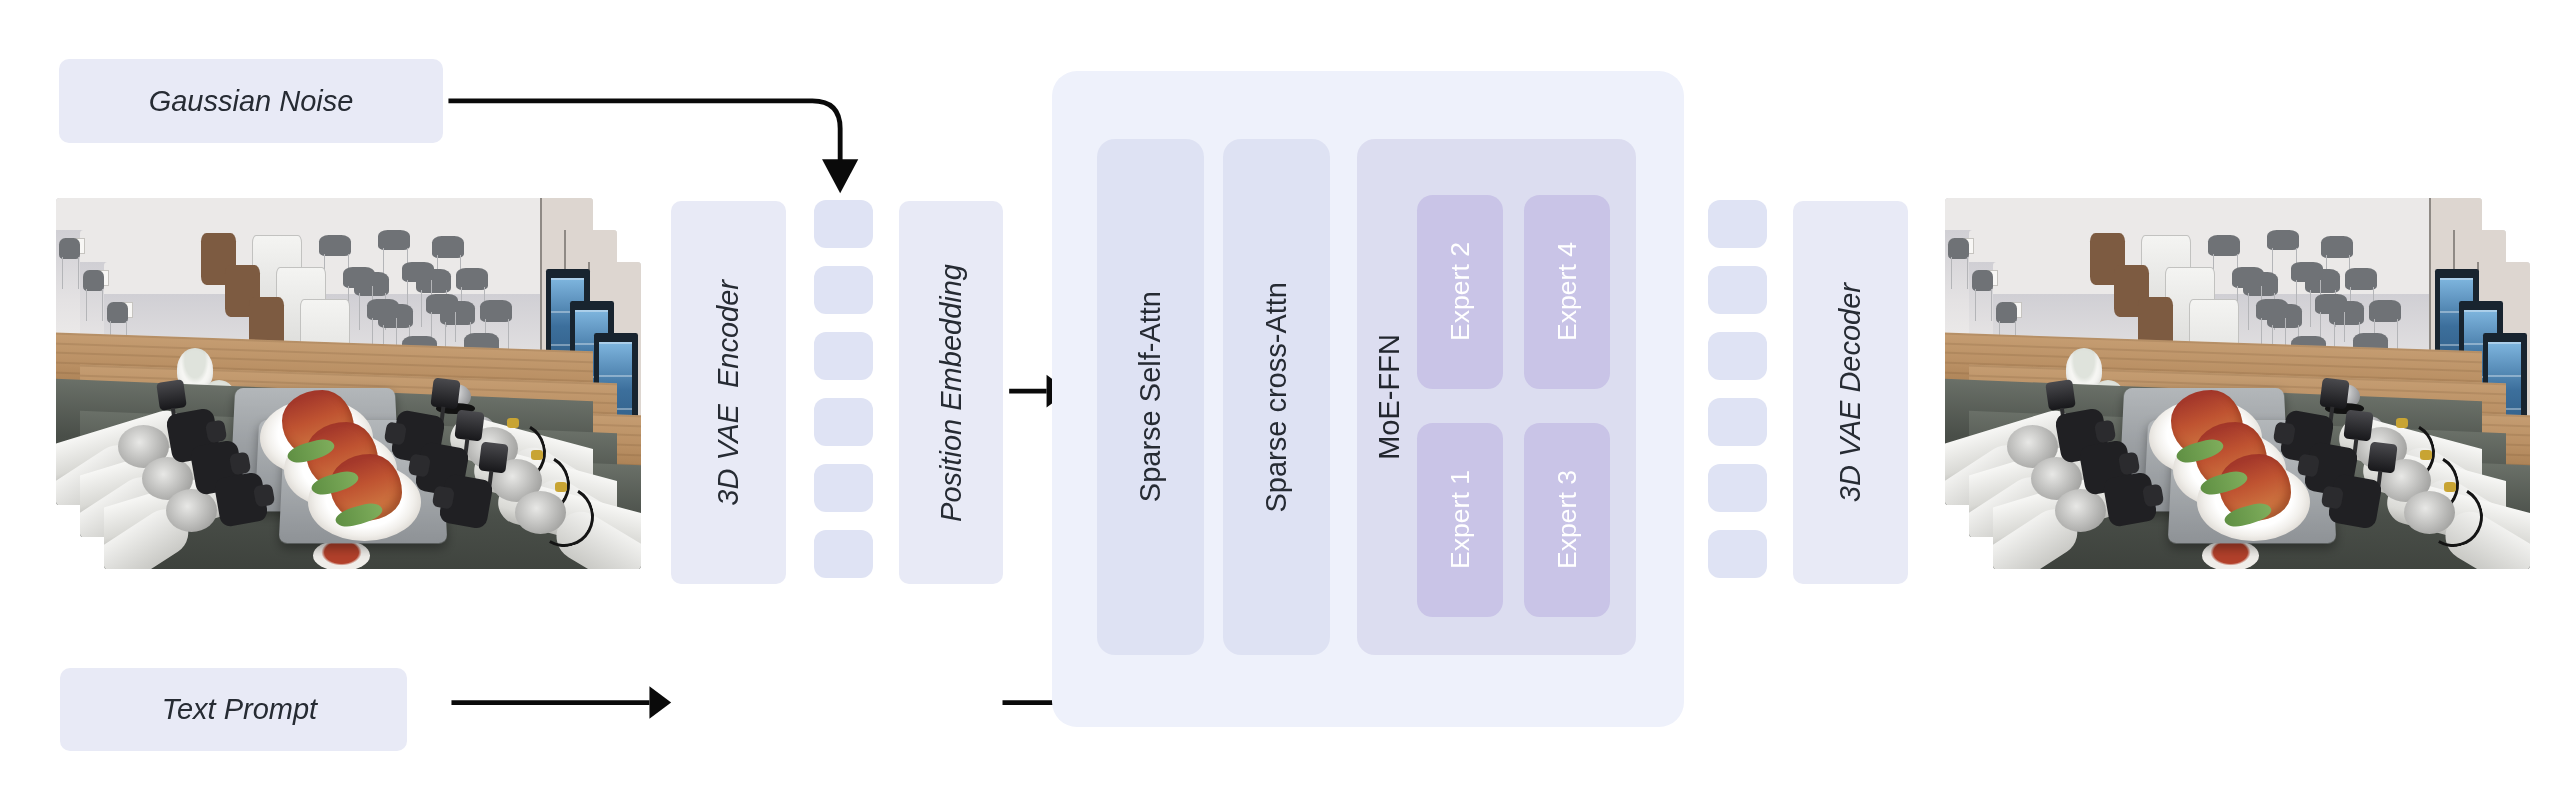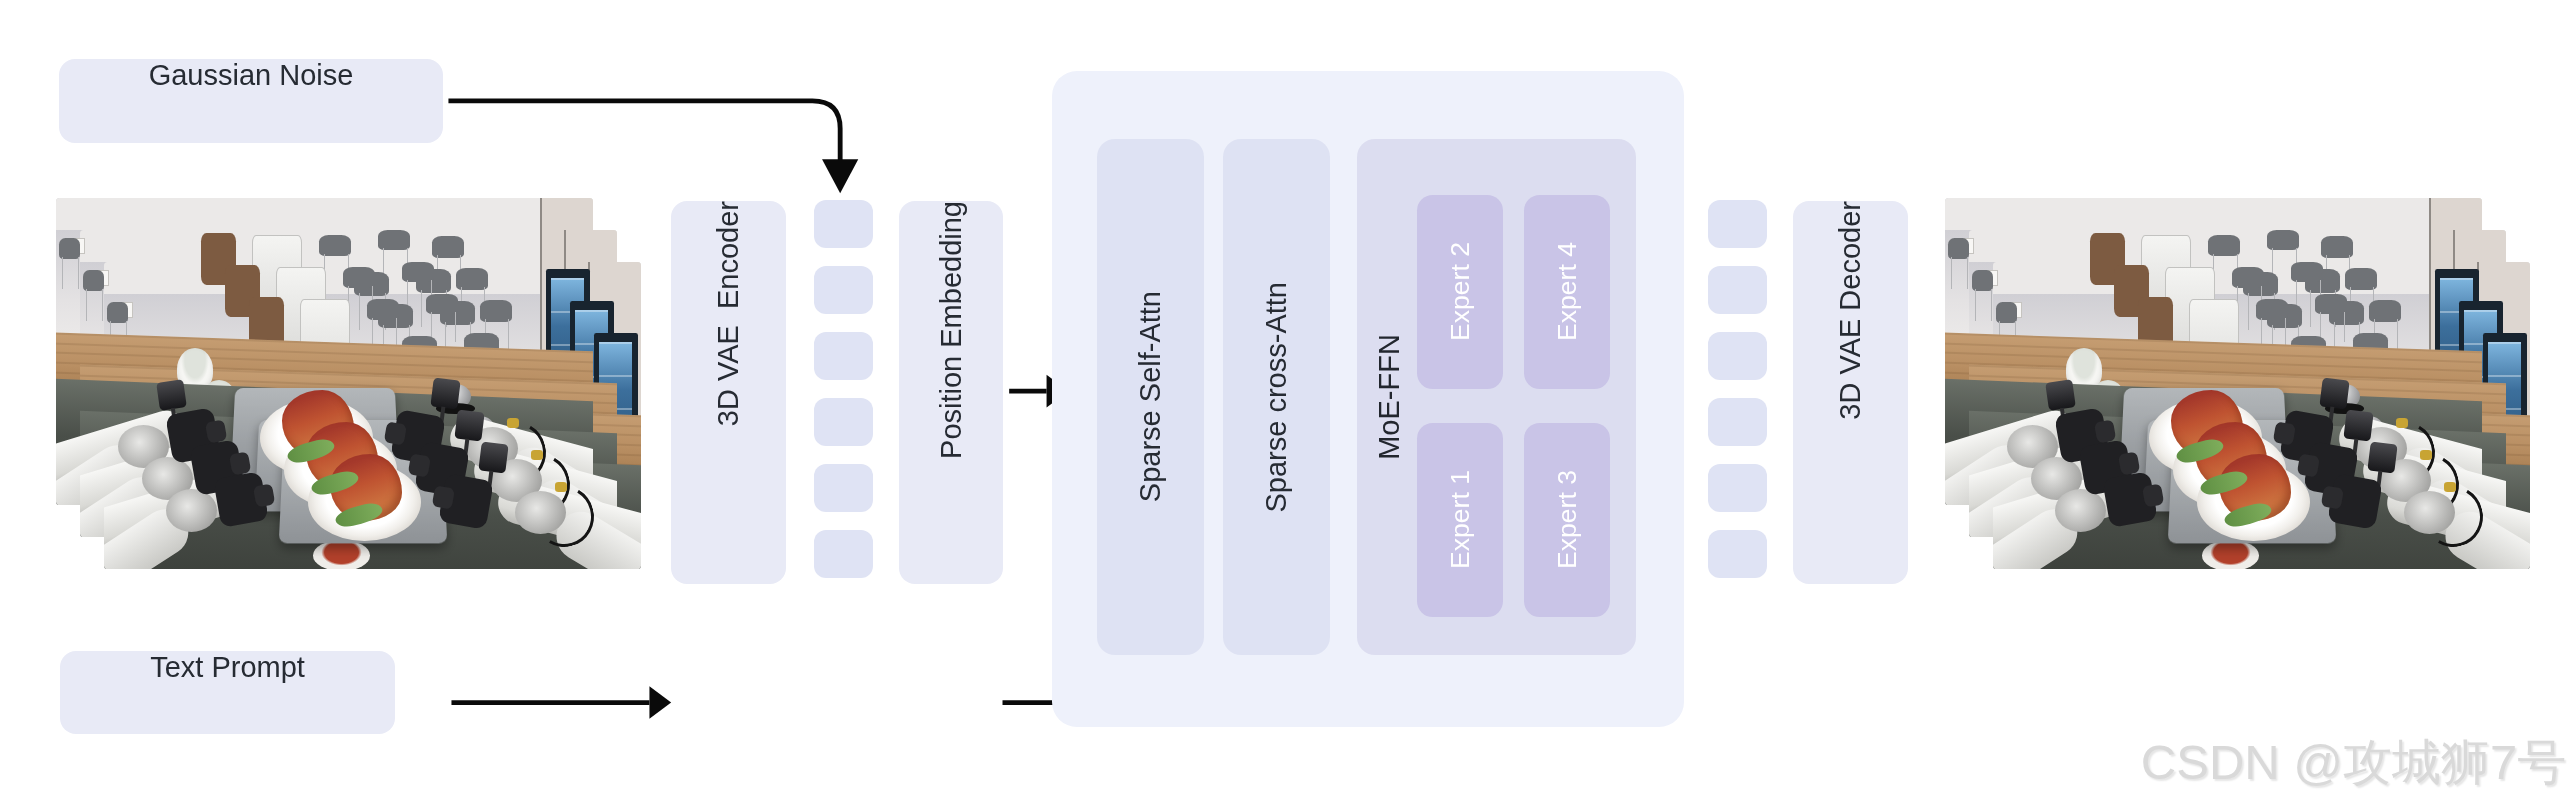--- a/index.html
+++ b/index.html
@@ -1,24 +1,24 @@
 <!DOCTYPE html>
 <html style="font-size:9.7px"><head>
 <meta charset="utf-8">
 <style>
   html,body{margin:0;padding:0;background:#ffffff;}
   .canvas{position:relative;width:2576px;height:804px;background:#ffffff;
           font-family:"Liberation Sans",sans-serif;color:#262b33;overflow:hidden;}
 
   
-  .box{position:absolute;background:#e8eaf6;border-radius:16px;
-       display:flex;align-items:flex-start;justify-content:center;}
+  .box{position:absolute;background:#e8eaf6;border-radius:10px;
+       display:flex;align-items:center;justify-content:center;font-style:italic;}
   .box span{font-size:29px;color:#262b33;white-space:pre;}
   .gn {left:59px;  top:59px;   width:384px; height:84px;}
-  .tp {left:60px; top:651px; width:335px; height:83px;}
+  .tp {left:60px; top:668px; width:335px; height:83px;padding-left:12px;}
   .t5 {left:672px;top:660px; width:326px; height:83px;}
   .tall{background:#e8eaf6;}
   .enc{left:671px;top:201px;width:115px;height:383px;}
   .pe {left:899px;top:201px;width:104px;height:383px;}
   .dec{left:1793px;top:201px;width:115px;height:383px;}
   .v{writing-mode:vertical-rl;transform:rotate(180deg);white-space:pre;font-size:29px;}
 
   
   .tokens{position:absolute;top:200px;display:flex;flex-direction:column;gap:18px;}
   .tokL{left:814px;} .tokR{left:1708px;}
@@ -454,16 +454,15 @@
     <div class="ph-plug"></div>
   </div>
 </div>
   </div>
 
   <div class="box tp">
     <span>Text Prompt</span>
   </div>
 
 
-  <div class="watermark">CSDN @攻城狮7号</div>
 
 </div>
 
 
 </body></html>

